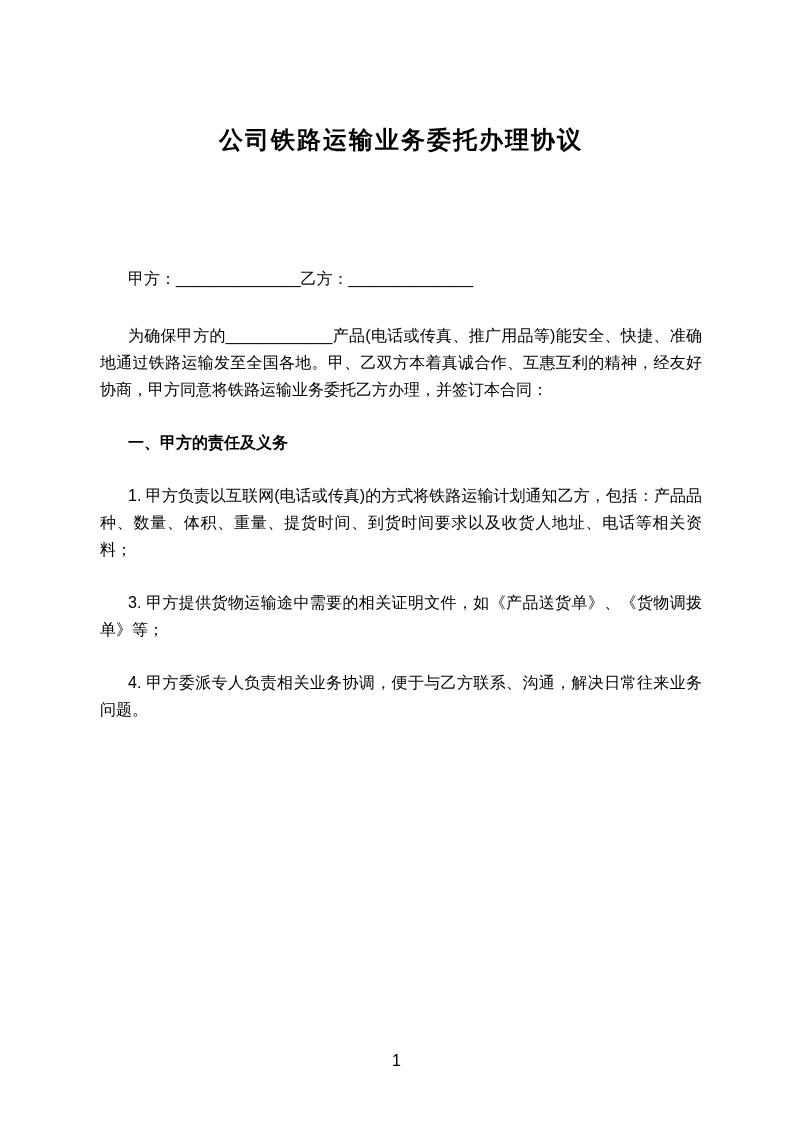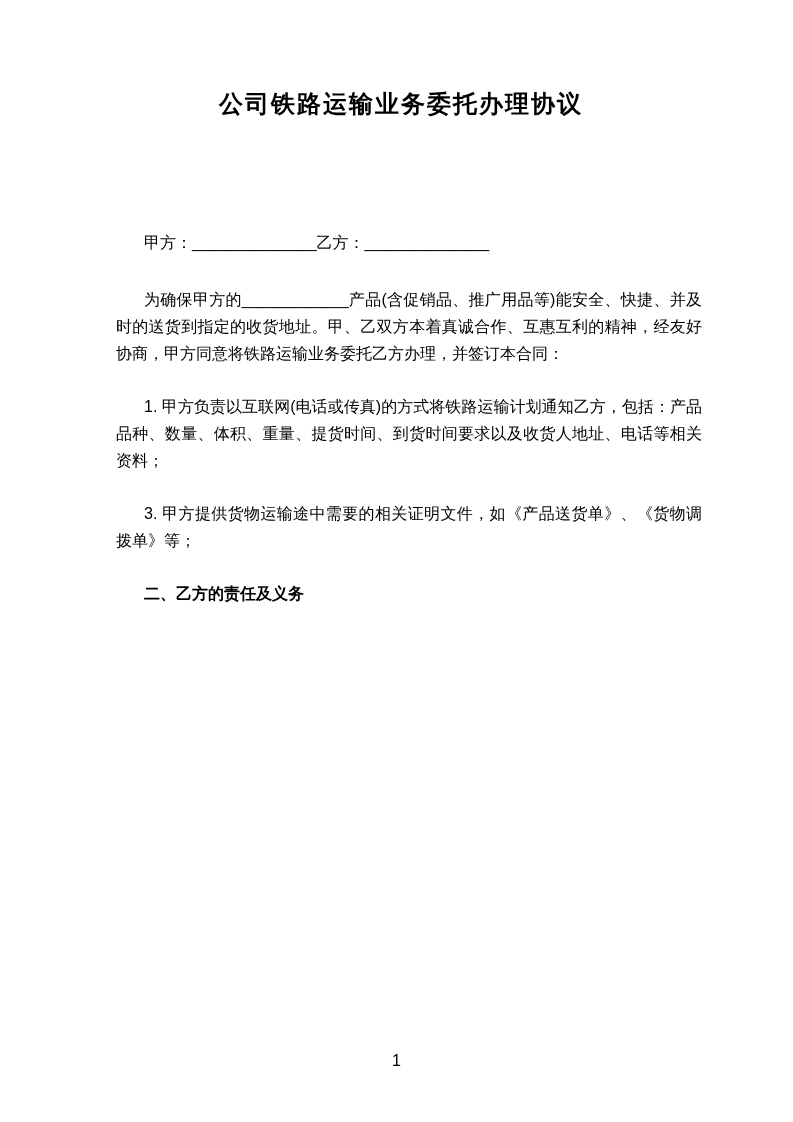--- a/index.html
+++ b/index.html
@@ -14,29 +14,29 @@
     background: #ffffff;
     color: #000000;
     font-family: "Liberation Sans", sans-serif;
     overflow: hidden;
   }
   .content {
     margin: 0 91px 0 100px; 
   }
   .doc-title {
     margin: 0;
-    padding-top: 84px;
+    padding-top: 120px;
     font-size: 24px;
     line-height: 40px;
     font-weight: bold;
     text-align: center;
     letter-spacing: 2px;
   }
   .para {
-    margin: 26px 0 0 16px;
+    margin: 26px 0 0 0;
     font-size: 16px;
     line-height: 27px;
     text-align: justify;
     text-indent: 28px;
     word-break: break-all;
   }
   .party-line {
     margin-top: 105px;
     white-space: nowrap;
     text-align: left;
@@ -61,29 +61,30 @@
 </head>
 <body>
 
 <div class="page">
   <div class="content">
 
     <h1 class="doc-title">公司铁路运输业务委托办理协议</h1>
 
     <p class="para party-line">甲方：______________乙方：______________</p>
 
-    <p class="para intro">为确保甲方的____________产品(含促销品、推广用品等)能安全、快捷、并及时的送货到指定的收货地址。甲、乙双方本着真诚合作、互惠互利的精神，经友好协商，甲方同意将铁路运输业务委托乙方办理，并签订本合同：</p>
+    <p class="para intro">为确保甲方的____________产品(电话或传真、推广用品等)能安全、快捷、准确地通过铁路运输发至全国各地。甲、乙双方本着真诚合作、互惠互利的精神，经友好协商，甲方同意将铁路运输业务委托乙方办理，并签订本合同：</p>
 
+    <p class="para section-heading">一、甲方的责任及义务</p>
 
     <p class="para">1. 甲方负责以互联网(电话或传真)的方式将铁路运输计划通知乙方，包括：产品品种、数量、体积、重量、提货时间、到货时间要求以及收货人地址、电话等相关资料；</p>
 
 
     <p class="para">3. 甲方提供货物运输途中需要的相关证明文件，如《产品送货单》、《货物调拨单》等；</p>
 
+    <p class="para">4. 甲方委派专人负责相关业务协调，便于与乙方联系、沟通，解决日常往来业务问题。</p>
 
-    <p class="para section-heading">二、乙方的责任及义务</p>
 
 
 
   </div>
 
   <div class="page-number">1</div>
 </div>
 
 </body></html>

